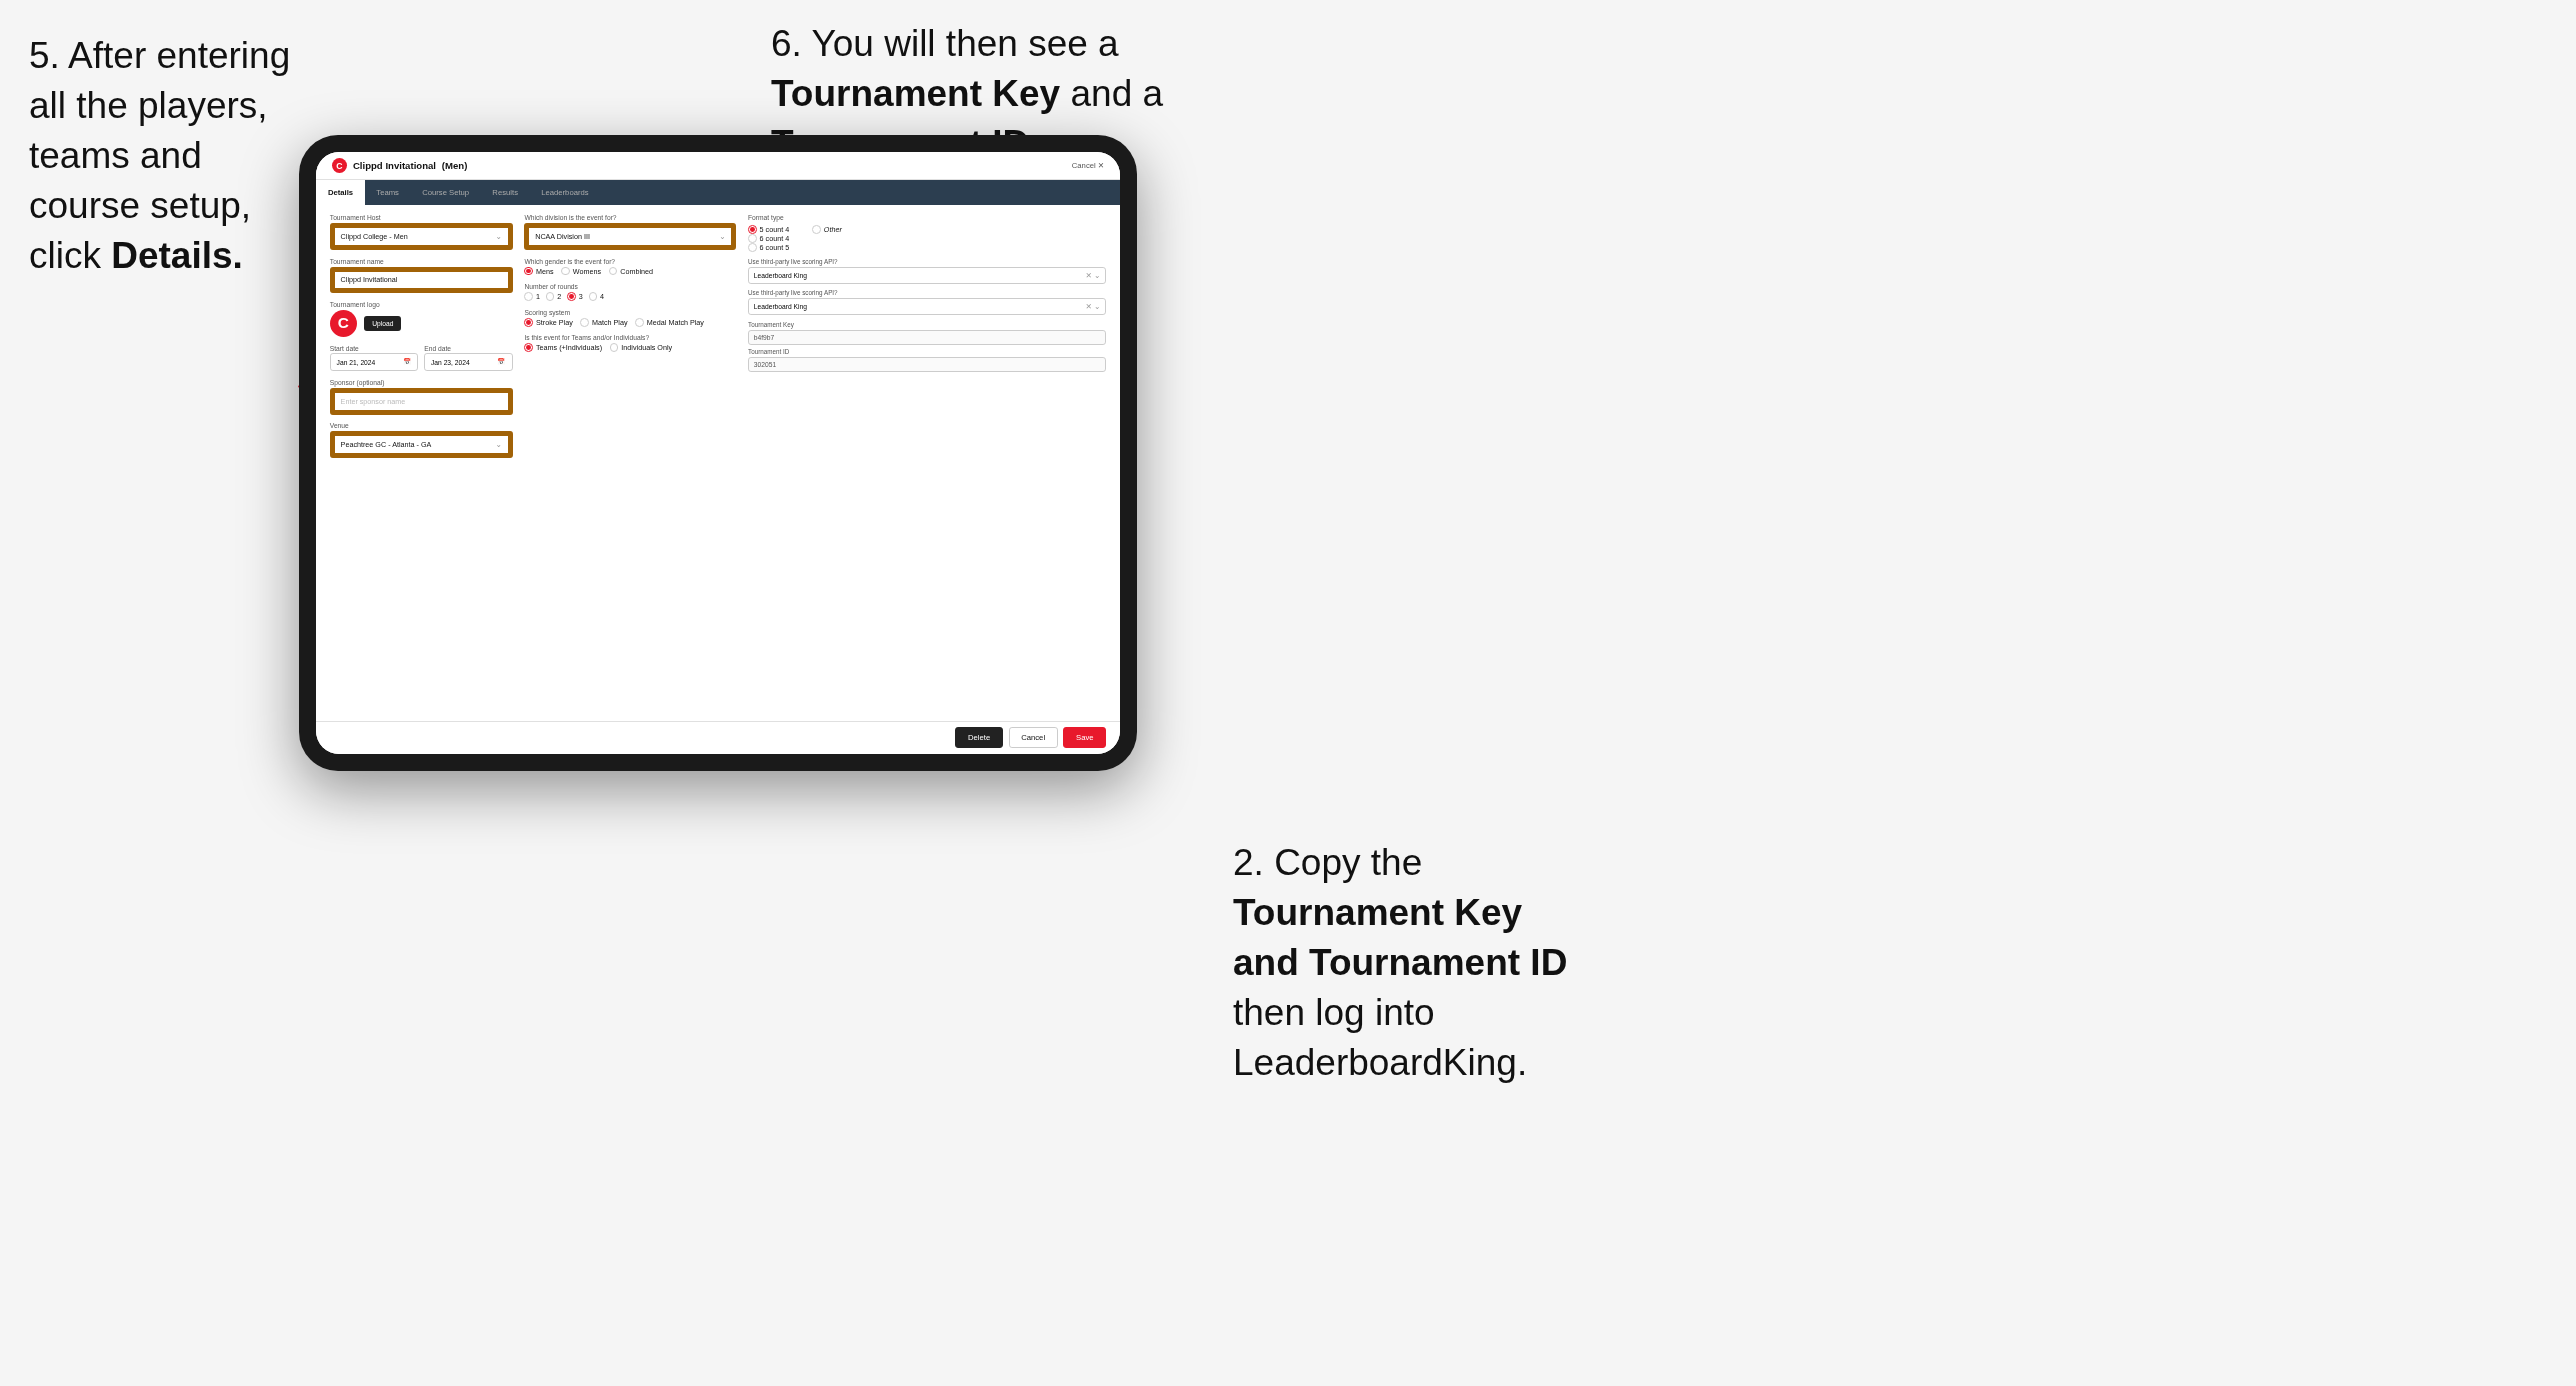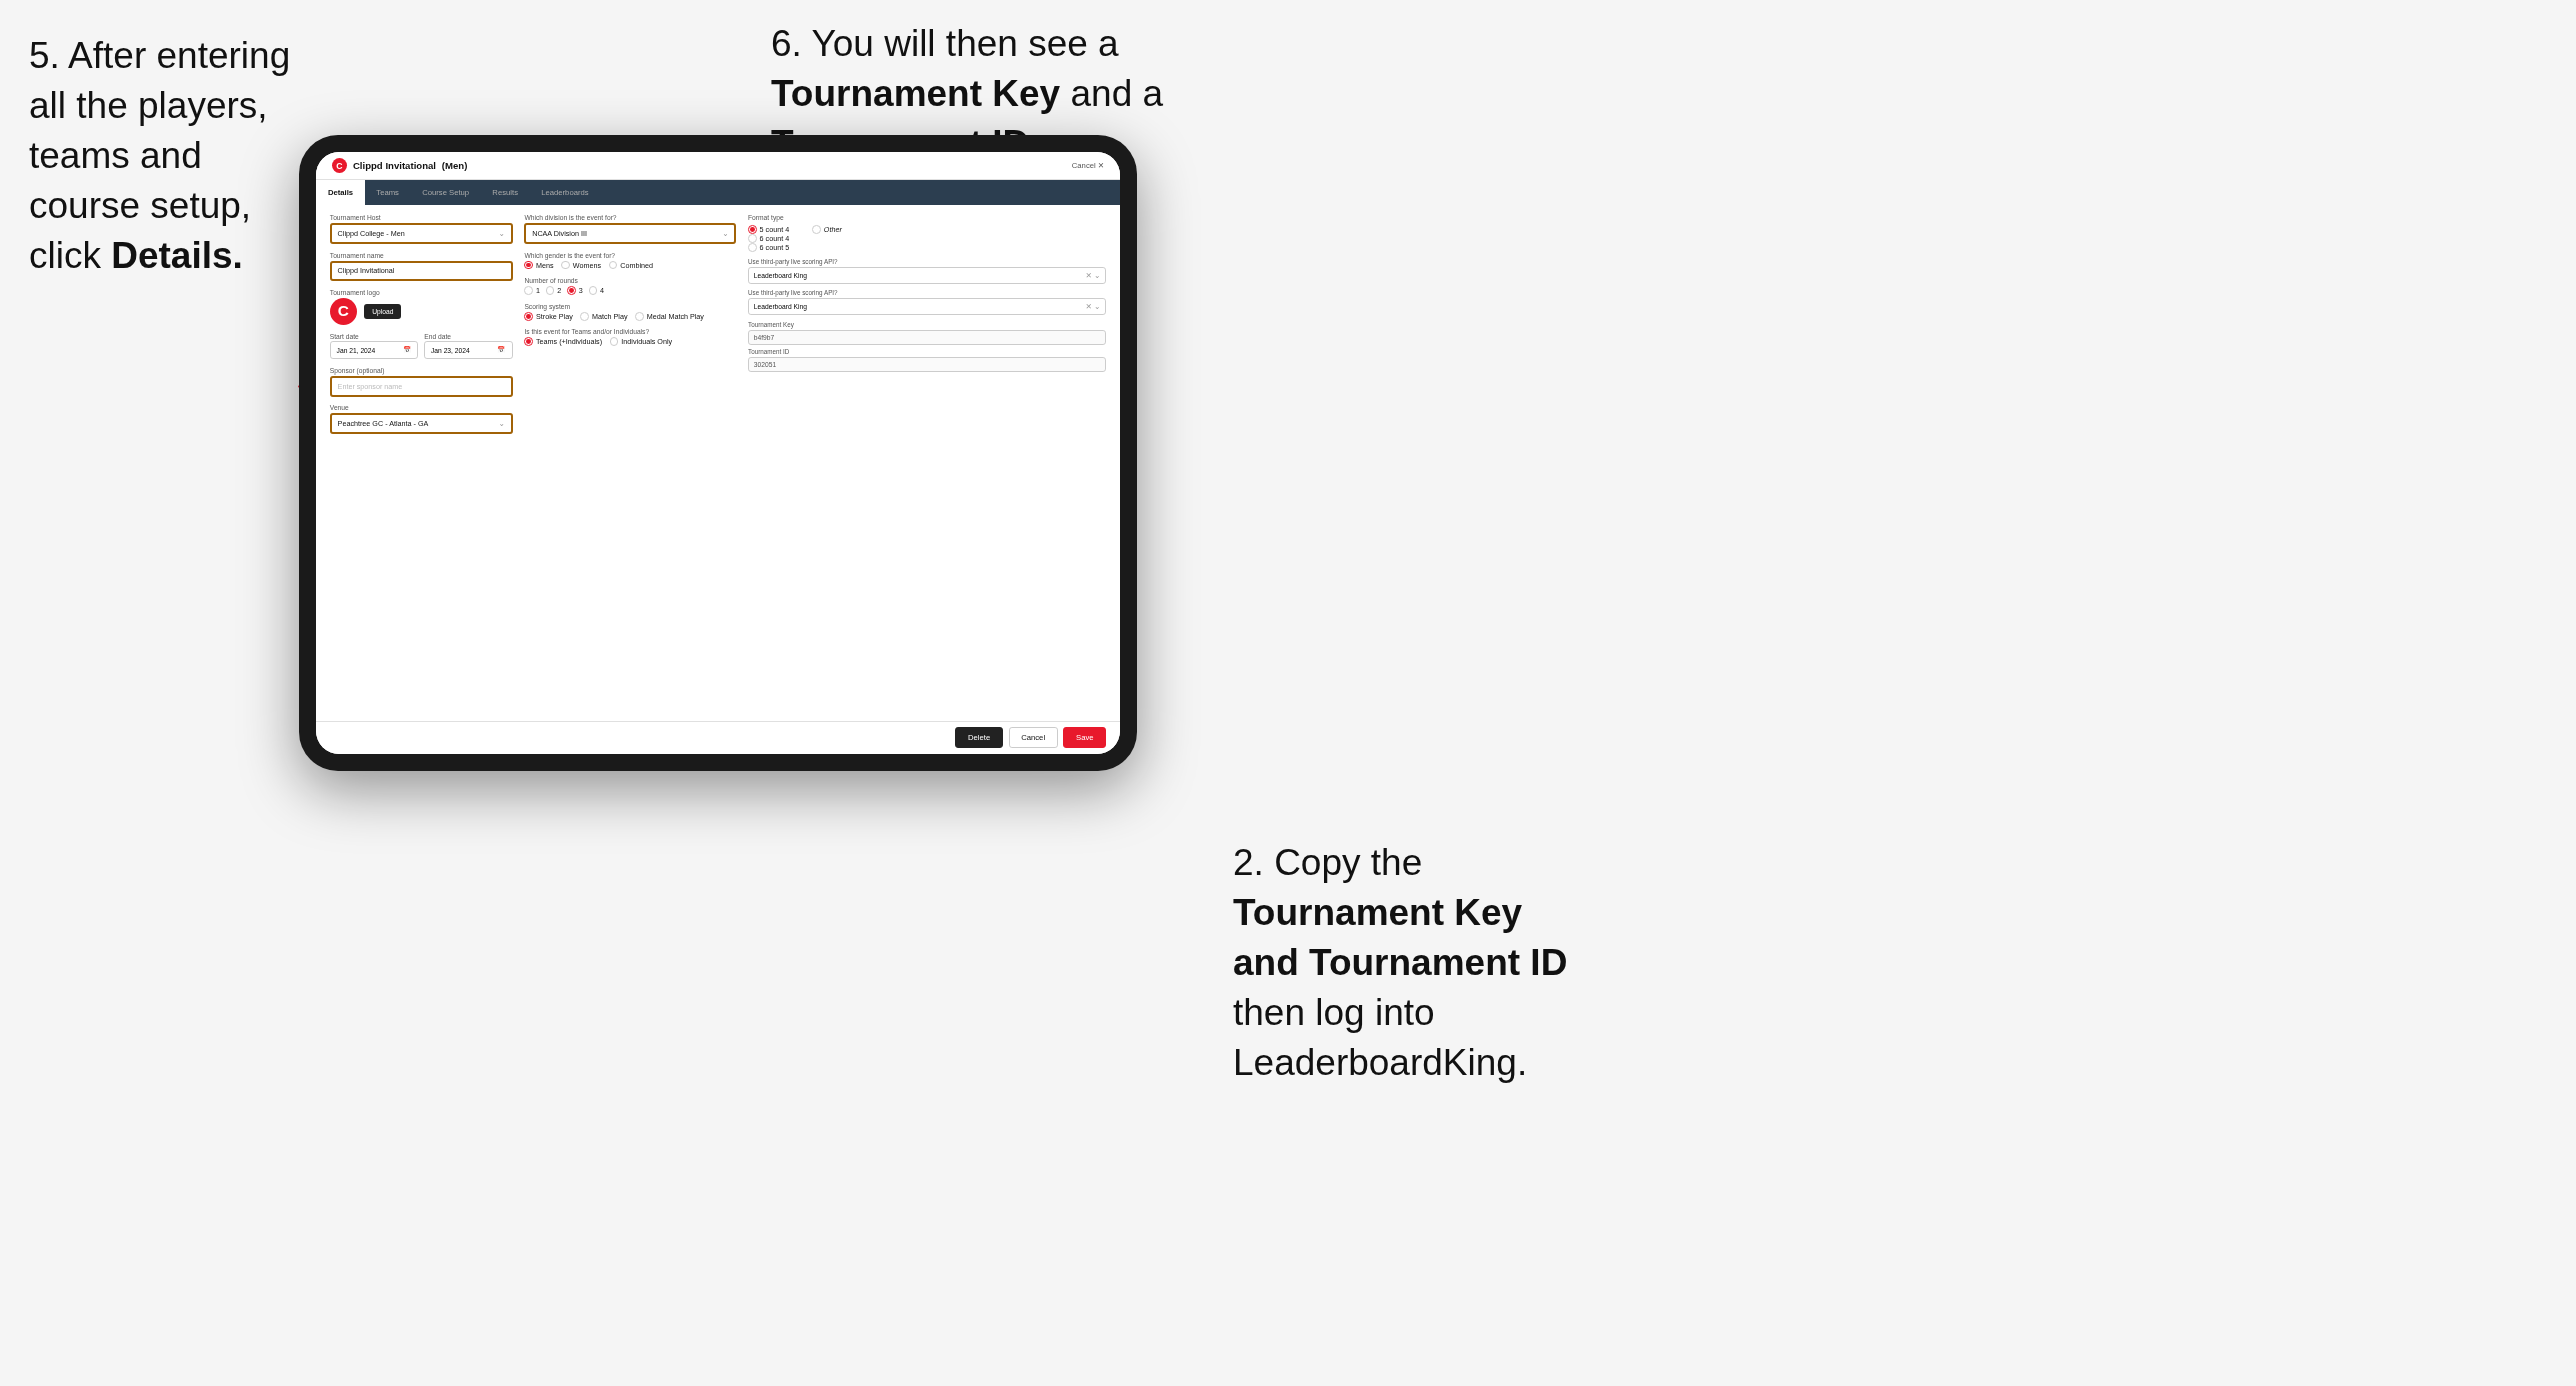--- a/index.html
+++ b/index.html
@@ -200,21 +200,21 @@
     .field-group {
       margin-bottom: 7.7px;
     }
     .field-label {
       font-size: 6.7px;
       color: #555;
       margin-bottom: 1.9px;
     }
     .field-input {
       width: 100%;
-      border: 2px solid #a16207;
+      border: 5px solid #a16207;
       border-radius: 2.9px;
       padding: 3.9px 5.8px;
       font-size: 7.2px;
       color: #111;
       background: #fff;
       display: flex;
       align-items: center;
       justify-content: space-between;
     }
     .field-input .arrow {

